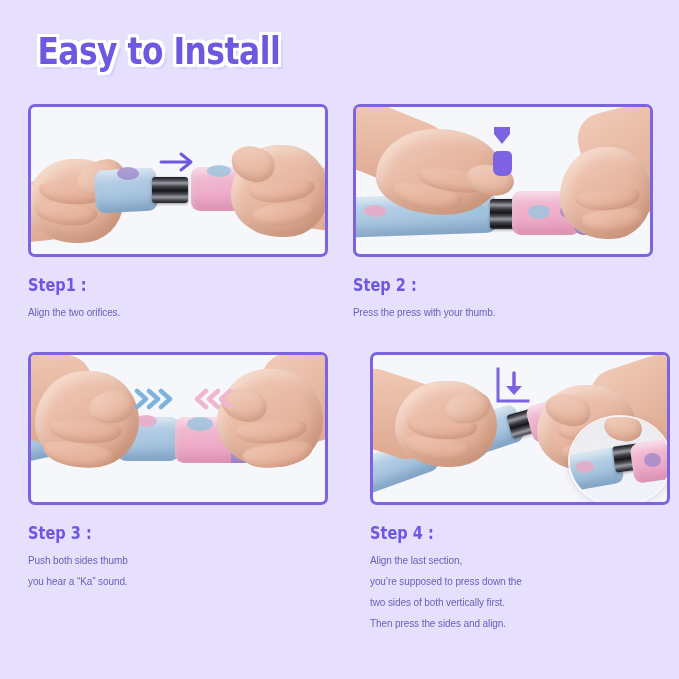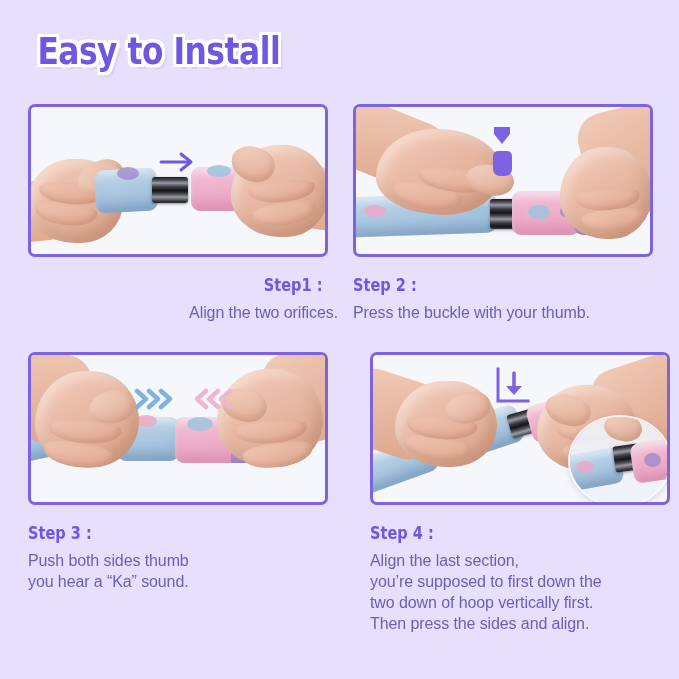--- a/index.html
+++ b/index.html
@@ -25,21 +25,21 @@
       -3px -3px 0 #ffffff, 3px -3px 0 #ffffff, -3px 3px 0 #ffffff, 3px 3px 0 #ffffff,
       0 -3px 0 #ffffff, 0 3px 0 #ffffff, -3px 0 0 #ffffff, 3px 0 0 #ffffff,
       5px 5px 0 #d9d0fb;
     transform: scaleX(0.94);
     transform-origin: left center;
     white-space: nowrap;
   }
 
   
   .step { position: absolute; }
-  .step-1 { left: 28px;  top: 104px; text-align: right; }
+  .step-1 { left: 28px;  top: 104px; }
   .step-2 { left: 353px; top: 104px; }
   .step-3 { left: 28px;  top: 352px; }
   .step-4 { left: 370px; top: 352px; }
 
   .photo {
     width: 300px;
     height: 153px;
     border: 3px solid #7d62e2;
     border-radius: 7px;
     background: #f6f7fb;
@@ -53,21 +53,21 @@
     font-size: 17px;
     font-weight: bold;
     font-stretch: condensed;
     color: #6f57e0;
     letter-spacing: 0px;
     transform: scaleX(0.95);
     transform-origin: left center;
     margin-bottom: 7px;
   }
   .step-body {
-    font-size: 16px;
+    font-size: 10px;
     line-height: 21px;
     color: #6a5fb5;
     letter-spacing: -0.1px;
   }
   .step-body div { white-space: nowrap; }
 
   
   .scene { position: absolute; inset: 0; }
 
   .hand {
@@ -208,21 +208,21 @@
 
       <svg class="icon" style="left:133px; top:18px;" width="26" height="22" viewBox="0 0 26 22">
         <path d="M5 2 H21 L21 9 L13 19 L5 9 Z" fill="#7d62e2"></path>
       </svg>
       <div class="press-square" style="left:137px; top:44px; width:19px; height:25px;"></div>
     </div>
   </div>
   <div class="caption">
     <div class="step-head">Step 2 :</div>
     <div class="step-body">
-      <div>Press the buckle with your thumb.</div>
+      <div>Press the press with your thumb.</div>
     </div>
   </div>
 </div>
 
 <div class="step step-3">
   <div class="photo">
     <div class="scene">
 
       <div class="tube tube-blue" style="left:-14px; top:64px; width:60px; height:38px; transform:rotate(-12deg);"></div>
       <div class="tube tube-blue" style="left:86px; top:62px; width:62px; height:44px;"></div>
@@ -301,18 +301,18 @@
         <div class="tube tube-pink" style="left:62px; top:24px; width:44px; height:40px; transform:rotate(-8deg);"></div>
         <div class="dot-violet" style="left:74px; top:36px; width:17px; height:14px;"></div>
         <div class="thumb" style="left:34px; top:-2px; width:38px; height:26px; transform:rotate(8deg);"></div>
       </div>
     </div>
   </div>
   <div class="caption">
     <div class="step-head">Step 4 :</div>
     <div class="step-body">
       <div>Align the last section,</div>
-      <div>you’re supposed to first down the</div>
-      <div>two down of hoop vertically first.</div>
+      <div>you’re supposed to press down the</div>
+      <div>two sides of both vertically first.</div>
       <div>Then press the sides and align.</div>
     </div>
   </div>
 </div>
 
 </body></html>

